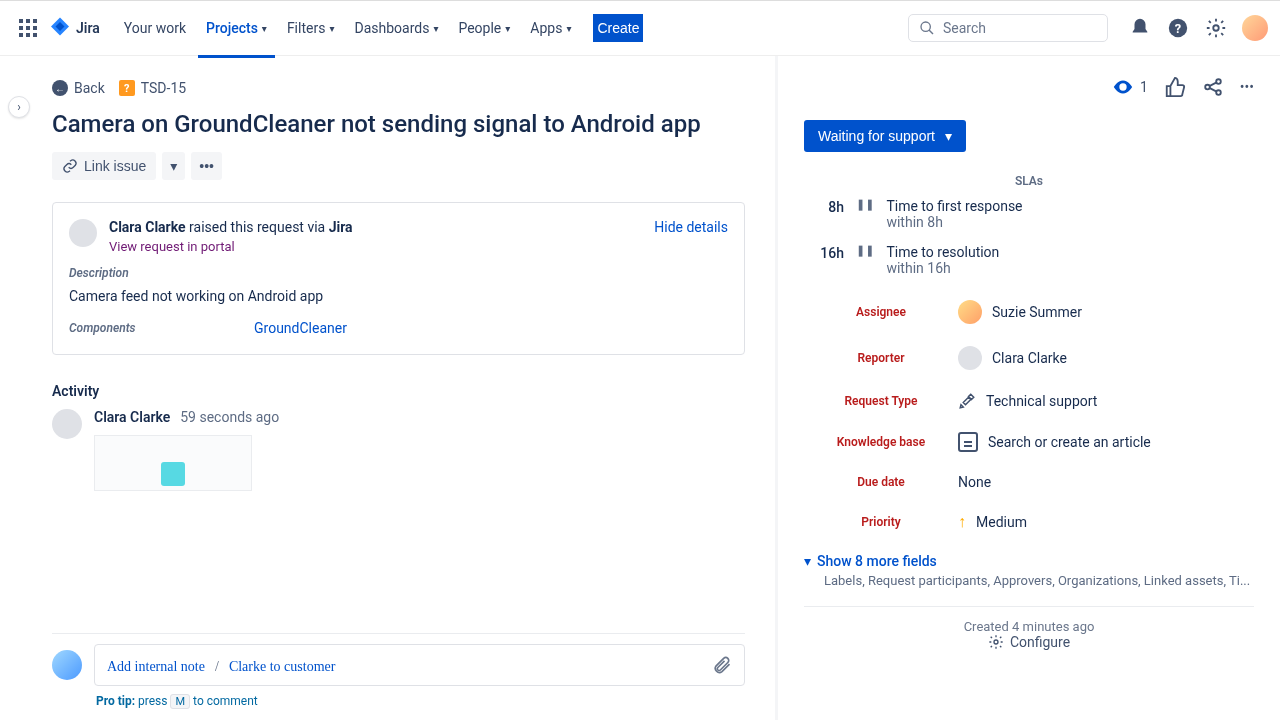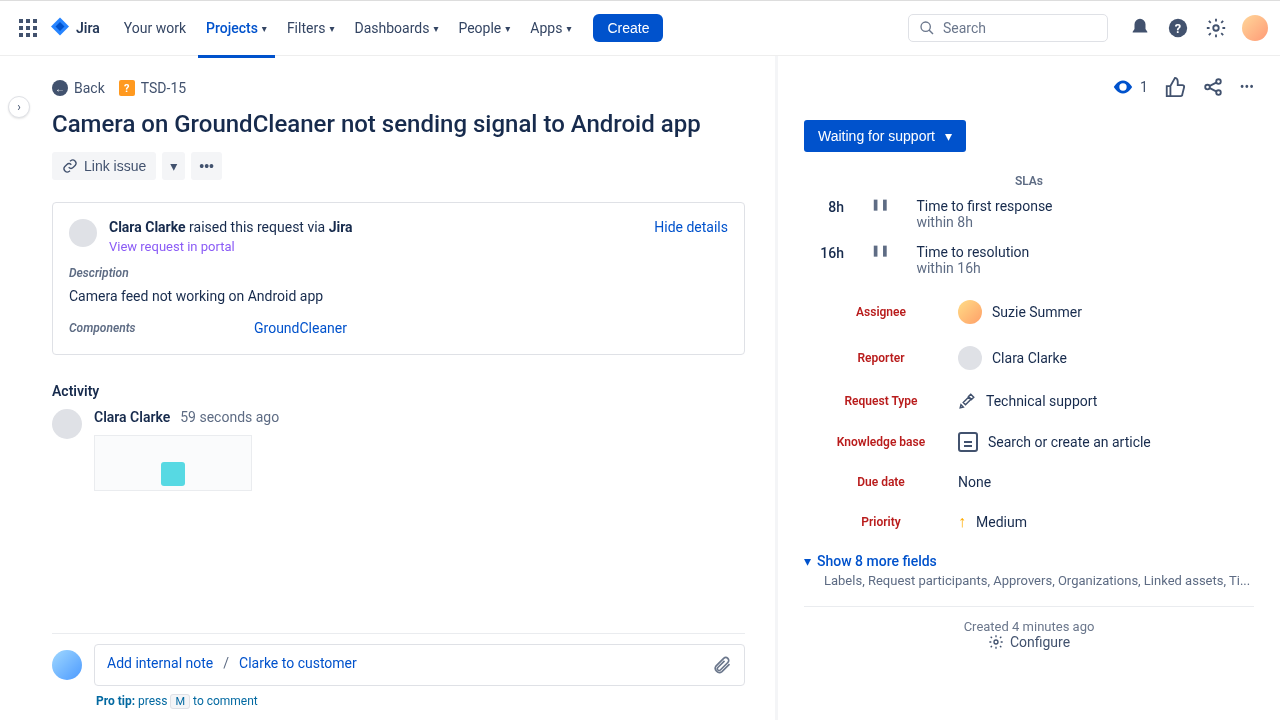--- a/index.html
+++ b/index.html
@@ -8,21 +8,21 @@
 
 .topnav { height: 56px; border-top: 1px solid #ddd; border-bottom: 1px solid #eee; display: flex; align-items: center; padding: 0 12px; gap: 4px; }
 .appswitch { width: 32px; height: 32px; display: flex; align-items: center; justify-content: center; border-radius: 3px; cursor: pointer; }
 .logo { display: flex; align-items: center; gap: 4px; margin-right: 12px; color: #253858; font-weight: 600; }
 .logo svg { width: 24px; height: 24px; }
 .nav-item { padding: 6px 8px; color: #344563; cursor: pointer; display: flex; align-items: center; gap: 4px; border-radius: 3px; }
 .nav-item.active { color: #0052cc; font-weight: 500; }
 .nav-item .chev { font-size: 10px; color: #344563; }
 .projects-underline { position: relative; justify-content: center; }
 .projects-underline::after { content:""; position:absolute; left:0; right:0; bottom:-16px; height:3px; background:#0052cc; }
-.create-btn { background: #0052cc; color: #fff; padding: 6px 14px; border: none; border-radius: 6px; font-weight: 500; margin-left: 10px; cursor: pointer; font-size:14px;}
+.create-btn { background: #0052cc; color: #fff; padding: 6px 4px; border: none; border-radius: 0; font-weight: 500; margin-left: 10px; cursor: pointer; font-size:14px;}
 .spacer { flex: 1; }
 .search { display:flex; align-items:center; border:1px solid #dfe1e6; border-radius:5px; padding:5px 10px; width:200px; color:#6b778c; gap:8px;}
 .topicons { display:flex; gap:14px; margin-left:16px; align-items:center;}
 .topicon { width:24px; height:24px; color:#42526e; cursor:pointer; display:flex; align-items:center; justify-content:center;}
 .avatar-top { width:26px; height:26px; border-radius:50%; background: linear-gradient(135deg,#ffd79a,#ff9a76); }
 
 
 .content { display:flex; height:664px; position:relative; }
 .expand-handle { position:absolute; left:8px; top:40px; width:22px; height:22px; border:1px solid #dfe1e6; border-radius:50%; background:#fff; display:flex; align-items:center; justify-content:center; color:#42526e; cursor:pointer; font-size:12px; box-shadow:0 1px 2px rgba(0,0,0,0.1);}
 .main { flex:1; padding: 24px 30px 0 52px; overflow:hidden; position:relative; border-right:3px solid #f4f5f7;}
@@ -35,21 +35,21 @@
 .issuekey { display:flex; align-items:center; gap:6px; color:#42526e; cursor:pointer;}
 .issue-type-icon { width:16px; height:16px; background:#ff991f; border-radius:2px; color:#fff; font-size:11px; display:flex; align-items:center; justify-content:center; font-weight:bold;}
 .title { font-size:24px; font-weight:500; color:#172b4d; margin-bottom:14px;}
 .actions { display:flex; gap:6px; margin-bottom:22px;}
 .action-btn { border:none; background:#f4f5f7; padding:6px 10px; border-radius:3px; display:flex; align-items:center; gap:6px; cursor:pointer; color:#42526e; font-size:14px;}
 .action-btn.small { padding:6px 8px;}
 .request-box { border:1px solid #dfe1e6; border-radius:4px; padding:16px 16px 18px; margin-bottom:28px;}
 .request-head { display:flex; align-items:flex-start; gap:12px; margin-bottom:12px;}
 .req-avatar { width:28px; height:28px; border-radius:50%; background:#dfe1e6;}
 .raised { color:#172b4d;}
-.viewportal { color:#8b5cf6; font-size:13px; cursor:pointer; margin-top:4px; display:block;}
+.viewportal { color:#701a75; font-size:13px; cursor:pointer; margin-top:4px; display:block;}
 .hide-details { margin-left:auto; color:#0052cc; cursor:pointer; font-size:14px;}
 .field-label { font-size:12px; font-weight:600; color:#5e6c84; margin-bottom:8px; margin-top:6px;font-style:italic;}
 .field-val { font-size:14px; color:#172b4d; margin-bottom:16px;}
 .link { color:#0052cc; cursor:pointer;}
 .comp-row { display:flex; align-items:center;}
 .comp-row .field-label { width:185px; margin:0;}
 .activity-title { font-weight:600; font-size:14px; margin-bottom:10px;}
 .show-row { display:flex; align-items:center; gap:8px; margin-bottom:16px;}
 .tab { background:#f4f5f7; padding:5px 10px; border-radius:3px; cursor:pointer; font-size:14px;}
 .tab.active { background:#42526e; color:#fff;}
@@ -59,34 +59,34 @@
 .comment-head { display:flex; gap:10px; align-items:center; margin-bottom:10px;}
 .comment-author { font-weight:600; color:#172b4d;}
 .comment-time { color:#5e6c84;}
 .attachment-thumb { width:158px; height:56px; background:#fafbfc; border:1px solid #eaecef; display:flex; align-items:flex-end; justify-content:center;}
 .zip-icon { width:24px; height:24px; background:#57d9e3; border-radius:3px; margin-bottom:4px;}
 
 
 .reply-wrap { position:absolute; bottom:0; left:52px; right:30px; background:#fff; padding-top:10px; border-top:1px solid #eaecef;}
 .reply-row { display:flex; align-items:center; gap:12px;}
 .reply-avatar { width:30px; height:30px; border-radius:50%; background:linear-gradient(135deg,#a0d8ff,#4c9aff);}
-.reply-box { flex:1; border:1px solid #dfe1e6; border-radius:4px; padding:10px 12px; display:flex; align-items:flex-start; gap:10px;}
+.reply-box { flex:1; border:1px solid #dfe1e6; border-radius:4px; padding:10px 12px; display:flex; align-items:flex-end; gap:10px;font-family:Liberation Serif, serif;}
 .reply-box .sep { color:#5e6c84;}
 .reply-box .rlink { color:#0052cc; cursor:pointer;}
 .attach-ic { color:#6b778c;}
 .protip { font-size:12px; color:#0369a1; margin:8px 0 12px 44px;}
 .keycap { background:#f4f5f7; border:1px solid #dfe1e6; border-radius:3px; padding:0 4px; font-size:11px;}
 
 
 .side-top { display:flex; align-items:center; gap:16px; justify-content:flex-end; margin-bottom:22px;}
 .side-icon { color:#42526e; cursor:pointer;}
 .watch { display:flex; align-items:center; gap:6px;}
 .status-btn { background:#0052cc; color:#fff; border:none; padding:8px 14px; border-radius:3px; font-weight:500; display:flex; align-items:center; gap:10px; cursor:pointer; font-size:14px;}
 .slas-label { font-size:12px; font-weight:600; color:#5e6c84; margin:22px 0 10px;text-align:center;}
-.sla-row { display:flex; align-items:flex-start; gap:27px; margin-bottom:14px;}
+.sla-row { display:flex; align-items:flex-start; gap:12px; margin-bottom:14px;}
 .sla-time { width:40px; text-align:right; font-weight:500; padding-top:1px;}
 .pause-ic { color:#5e6c84; font-size:11px;}
 .sla-desc { flex:1;}
 .sla-sub { color:#5e6c84; font-size:14px;}
 .prop-row { display:flex; align-items:center; margin-bottom:22px;}
 .prop-label { width:154px; font-size:12px; font-weight:600; color:#b91c1c;text-align:center;}
 .prop-val { display:flex; align-items:center; gap:10px;}
 .mini-avatar { width:24px; height:24px; border-radius:50%; }
 .av-suzie { background:linear-gradient(135deg,#ffdd87,#ff9f68);}
 .av-clara { background:#dfe1e6;}

